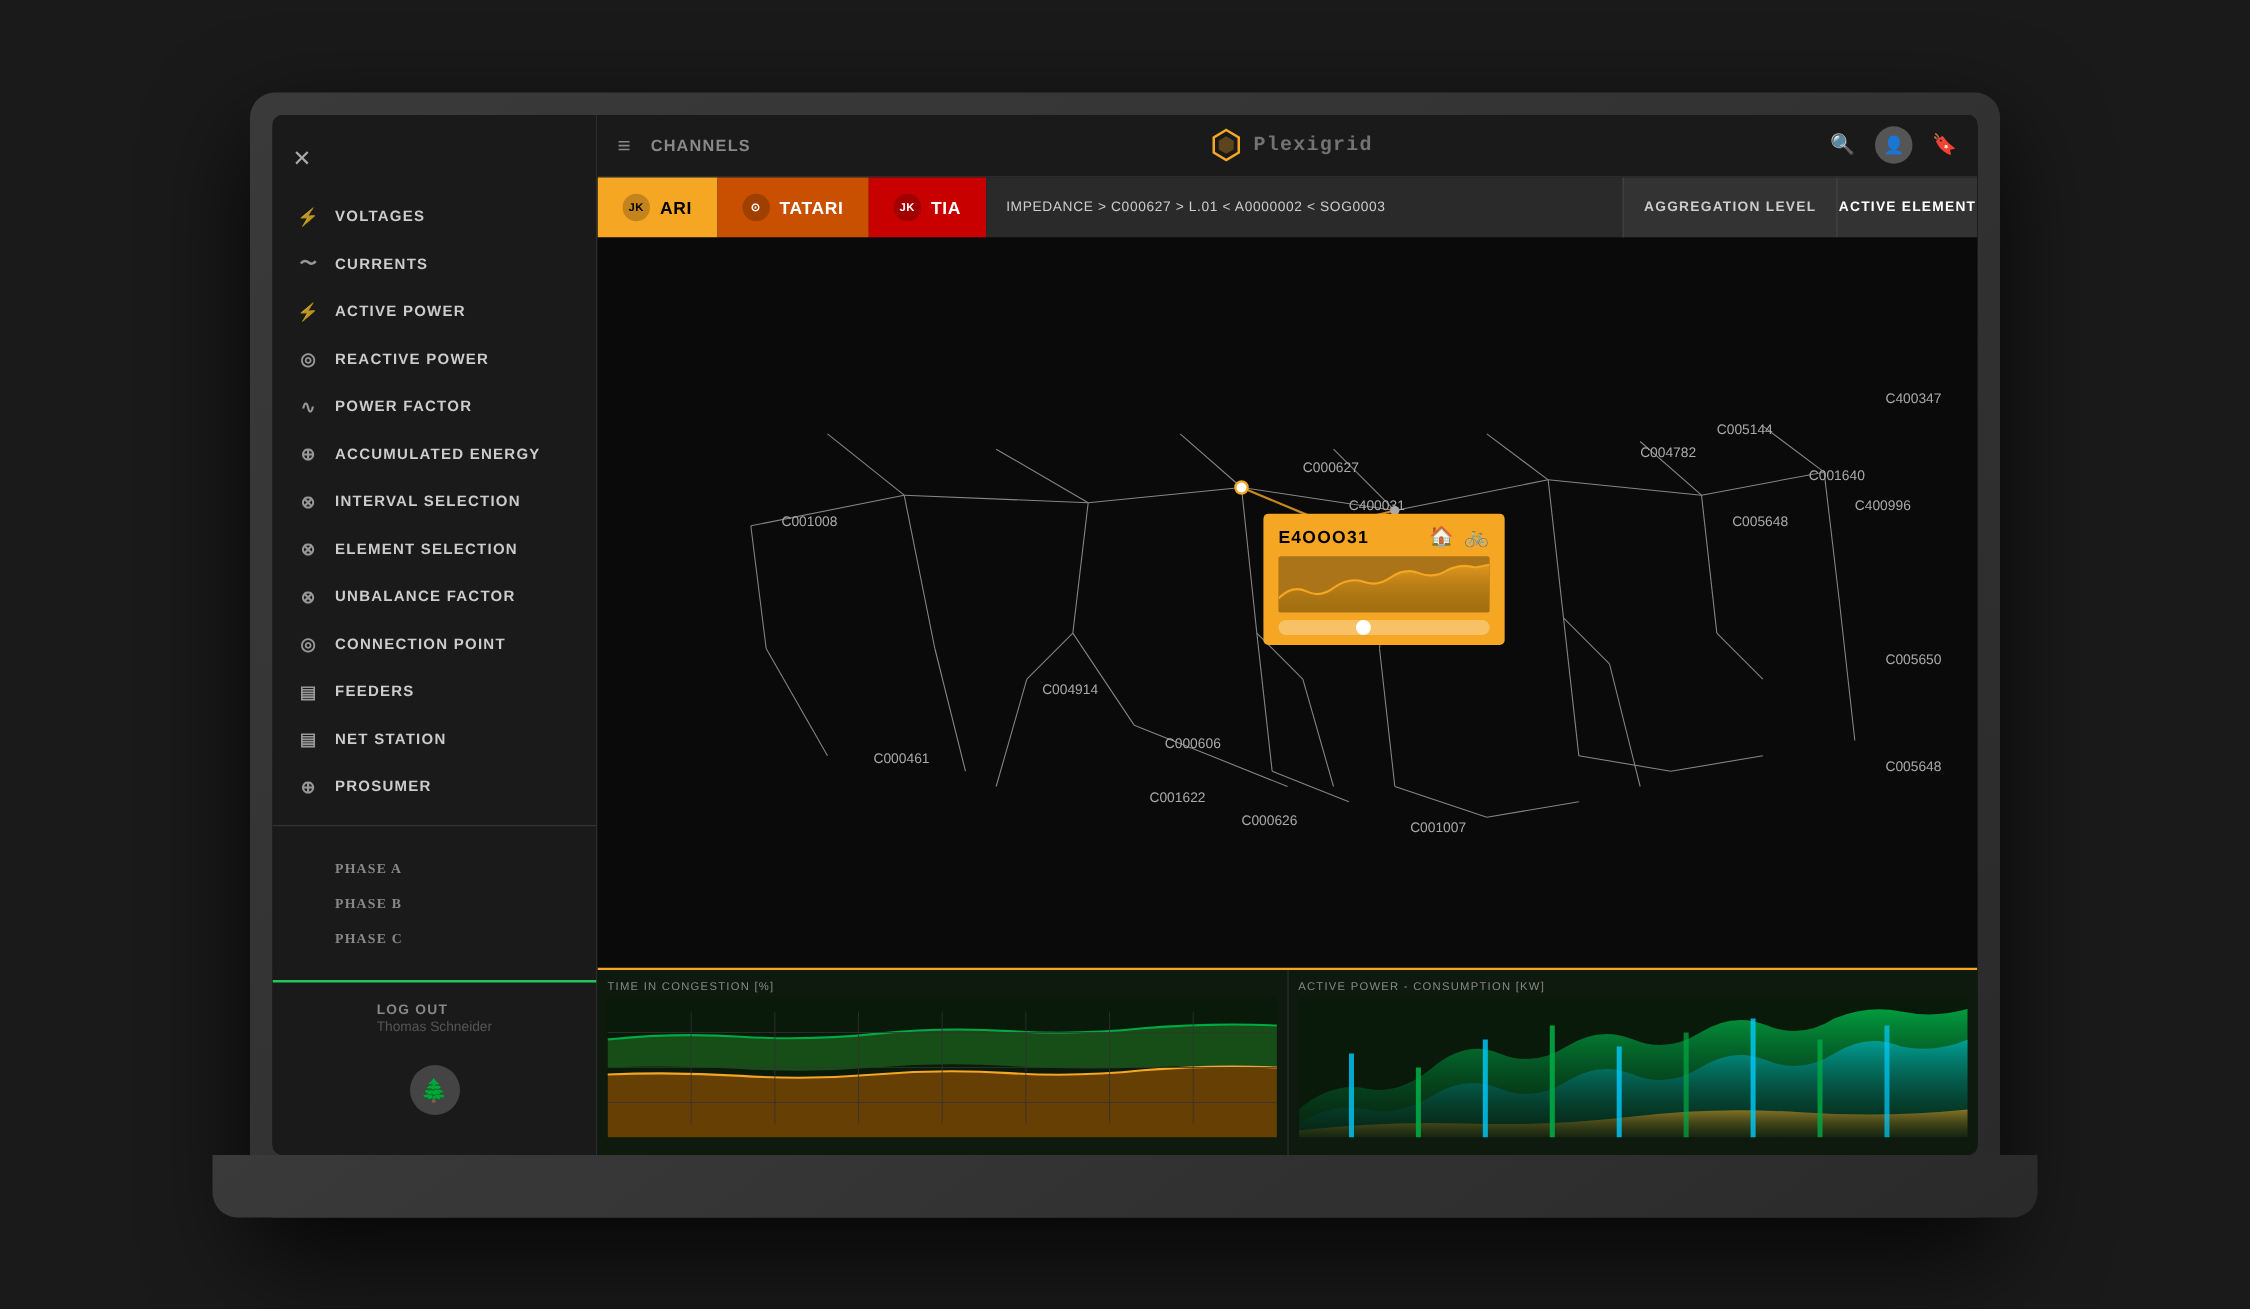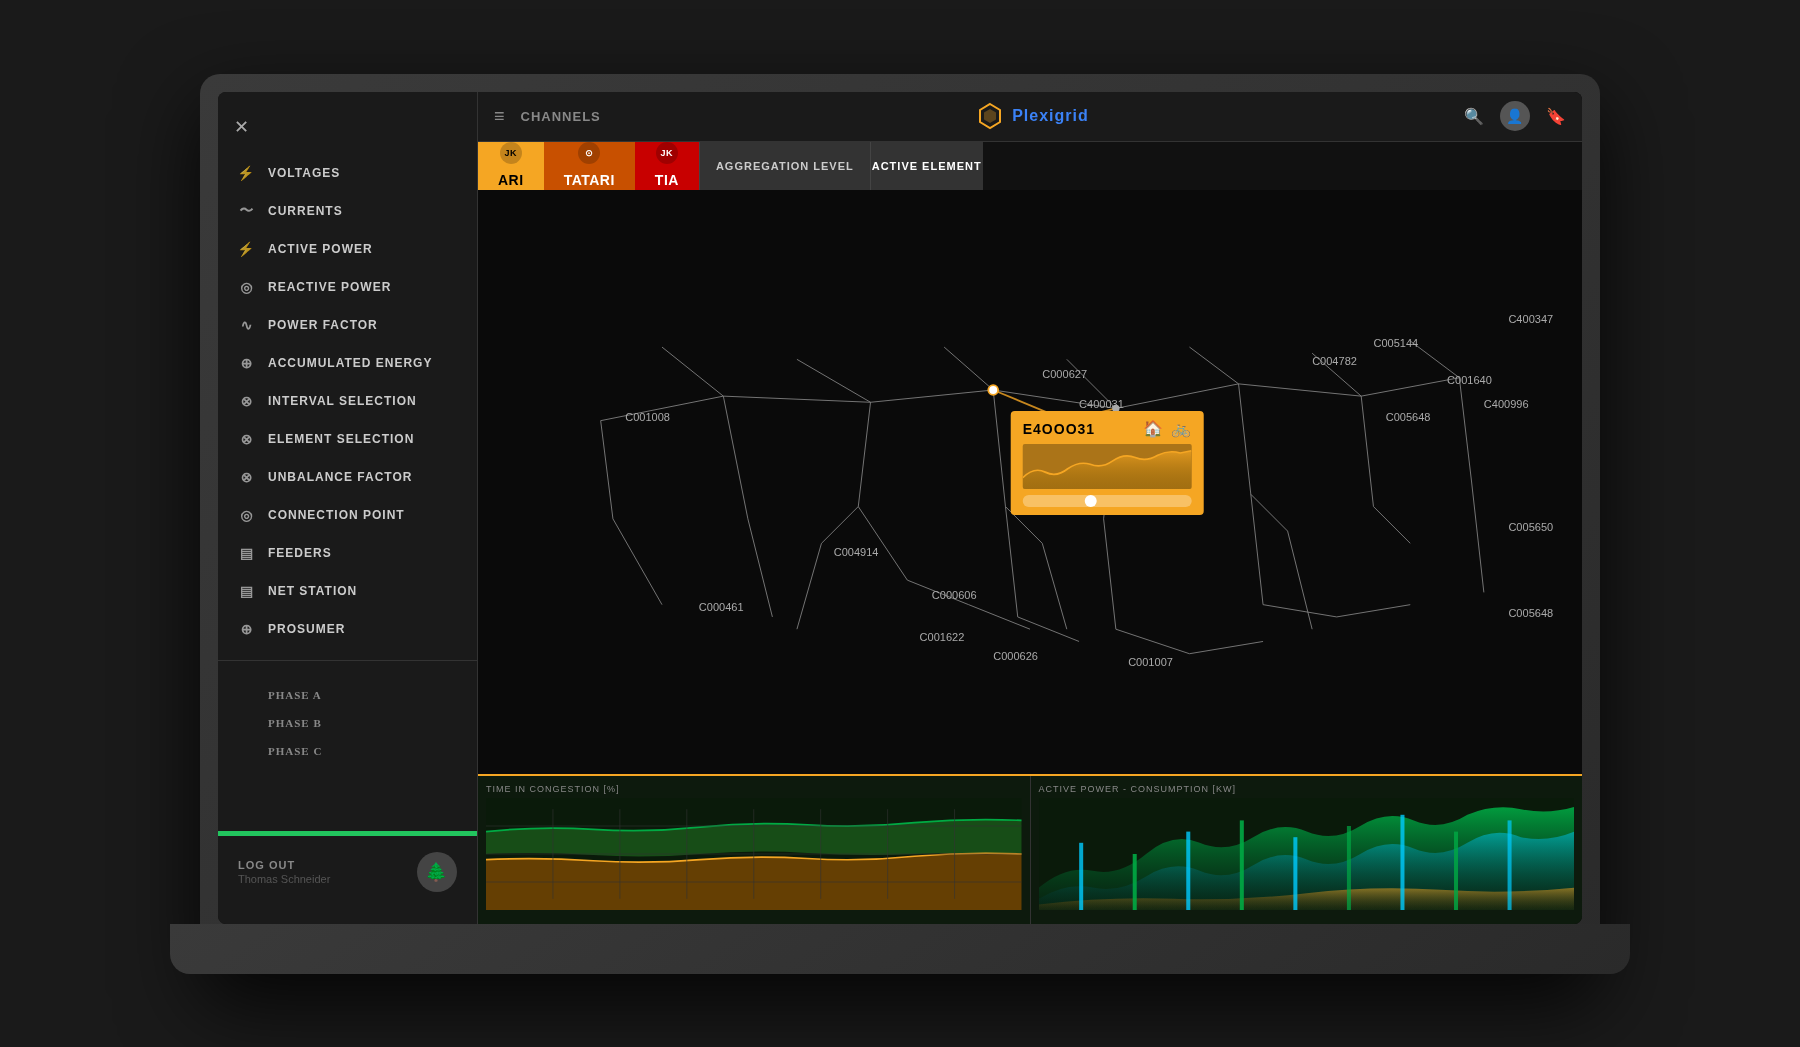--- a/index.html
+++ b/index.html
@@ -116,21 +116,22 @@
       letter-spacing: 1px;
       font-weight: 600;
       text-transform: uppercase;
     }
 
     .sidebar-footer {
       padding: 16px 20px;
       display: flex;
       align-items: center;
       gap: 24px;
-      border-top: 5px solid #22c55e;
+      border-top: 2px solid #22c55e;
+      flex-direction: column;
     }
 
     .footer-avatar {
       width: 40px;
       height: 40px;
       border-radius: 50%;
       background: #444;
       display: flex;
       align-items: center;
       justify-content: center;
@@ -196,24 +197,25 @@
       align-items: center;
       gap: 8px;
     }
 
     .logo-hex {
       width: 28px;
       height: 28px;
     }
 
     .logo-text {
-      color: #3b82f6;
+      color: #737373;
       font-size: 16px;
       font-weight: 700;
       letter-spacing: 1px;
+      font-family: Liberation Mono, monospace;
     }
 
     .topbar-actions {
       display: flex;
       align-items: center;
       gap: 16px;
     }
 
     .topbar-icon {
       color: #888;
@@ -243,21 +245,20 @@
     .channel-tab {
       display: flex;
       align-items: center;
       gap: 8px;
       padding: 0 20px;
       font-size: 14px;
       font-weight: 700;
       cursor: pointer;
       text-transform: uppercase;
       letter-spacing: 0.5px;
-      flex-direction: column;
     }
 
     .channel-tab.ari {
       background: #f5a623;
       color: #000;
     }
 
     .channel-tab.tatari {
       background: #c85000;
       color: #fff;
@@ -558,20 +559,23 @@
           <div class="channel-tab-icon">JK</div>
           <span>Ari</span>
         </div>
         <div class="channel-tab tatari">
           <div class="channel-tab-icon">⊙</div>
           <span>Tatari</span>
         </div>
         <div class="channel-tab tia">
           <div class="channel-tab-icon">JK</div>
           <span>Tia</span>
+        </div>
+        <div class="breadcrumb">
+          <span>IMPEDANCE &gt; C000627 &gt; L.01 &lt; A0000002 &lt; SOG0003</span>
         </div>
         <div class="aggregation-btn">AGGREGATION LEVEL</div>
         <div class="active-element-btn">ACTIVE ELEMENT</div>
       </div>
 
       <div class="map-container">
         <div class="map-canvas">
 
           <svg class="network-svg" viewBox="0 0 900 500" preserveAspectRatio="xMidYMid slice">
 

